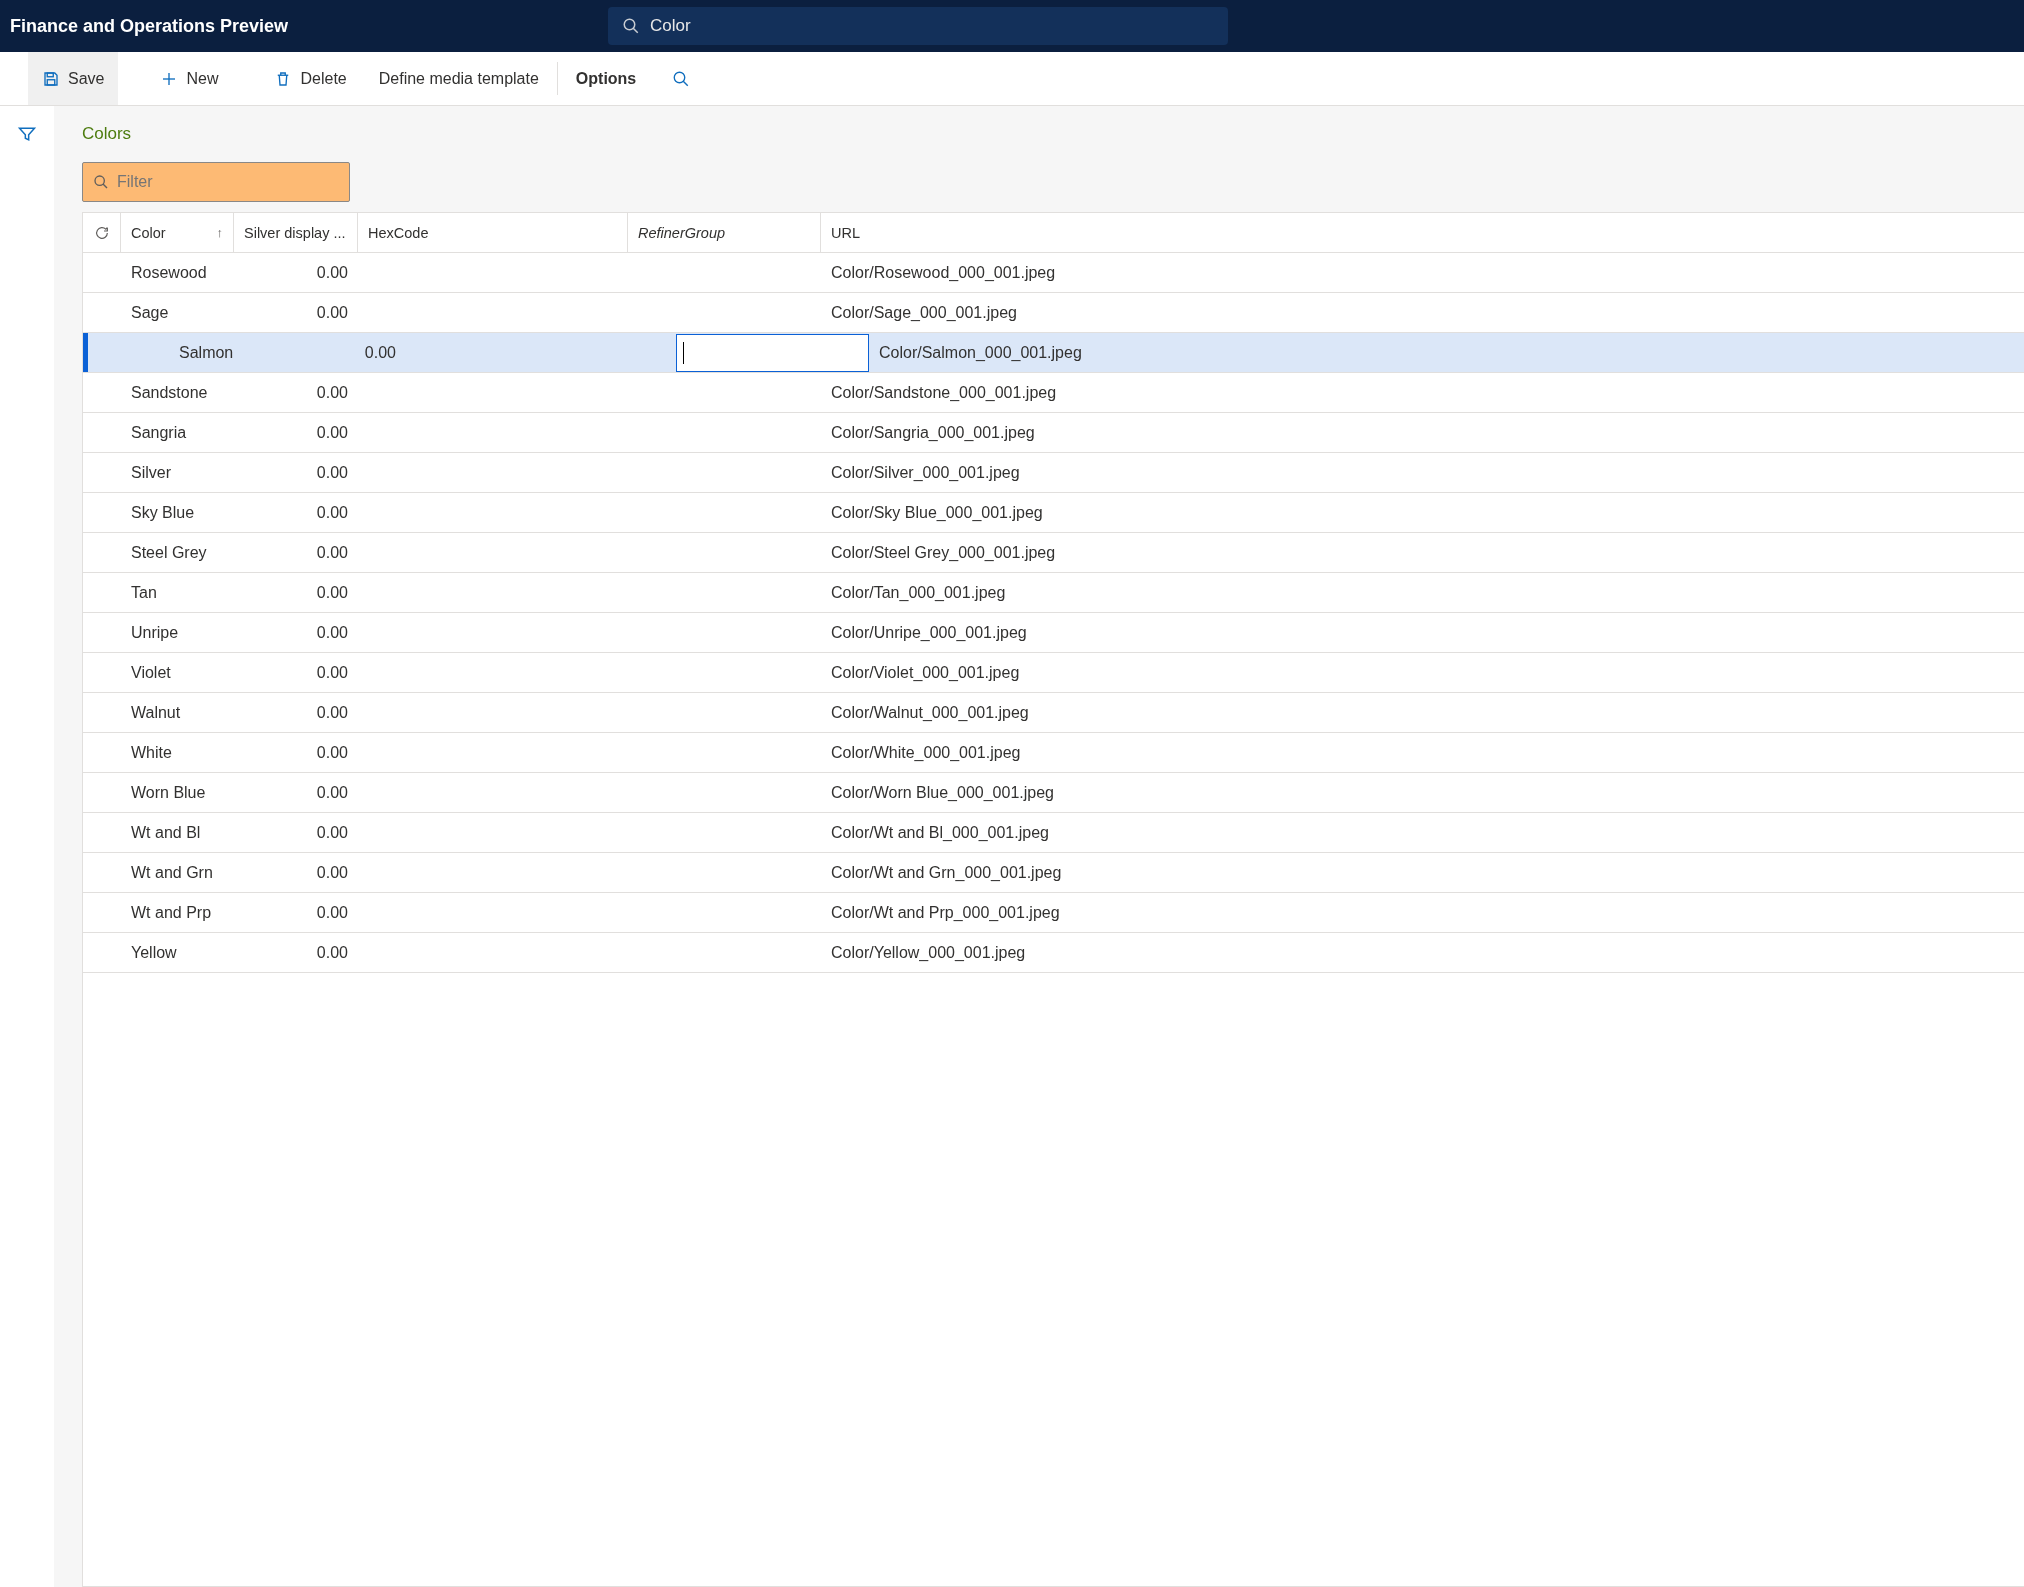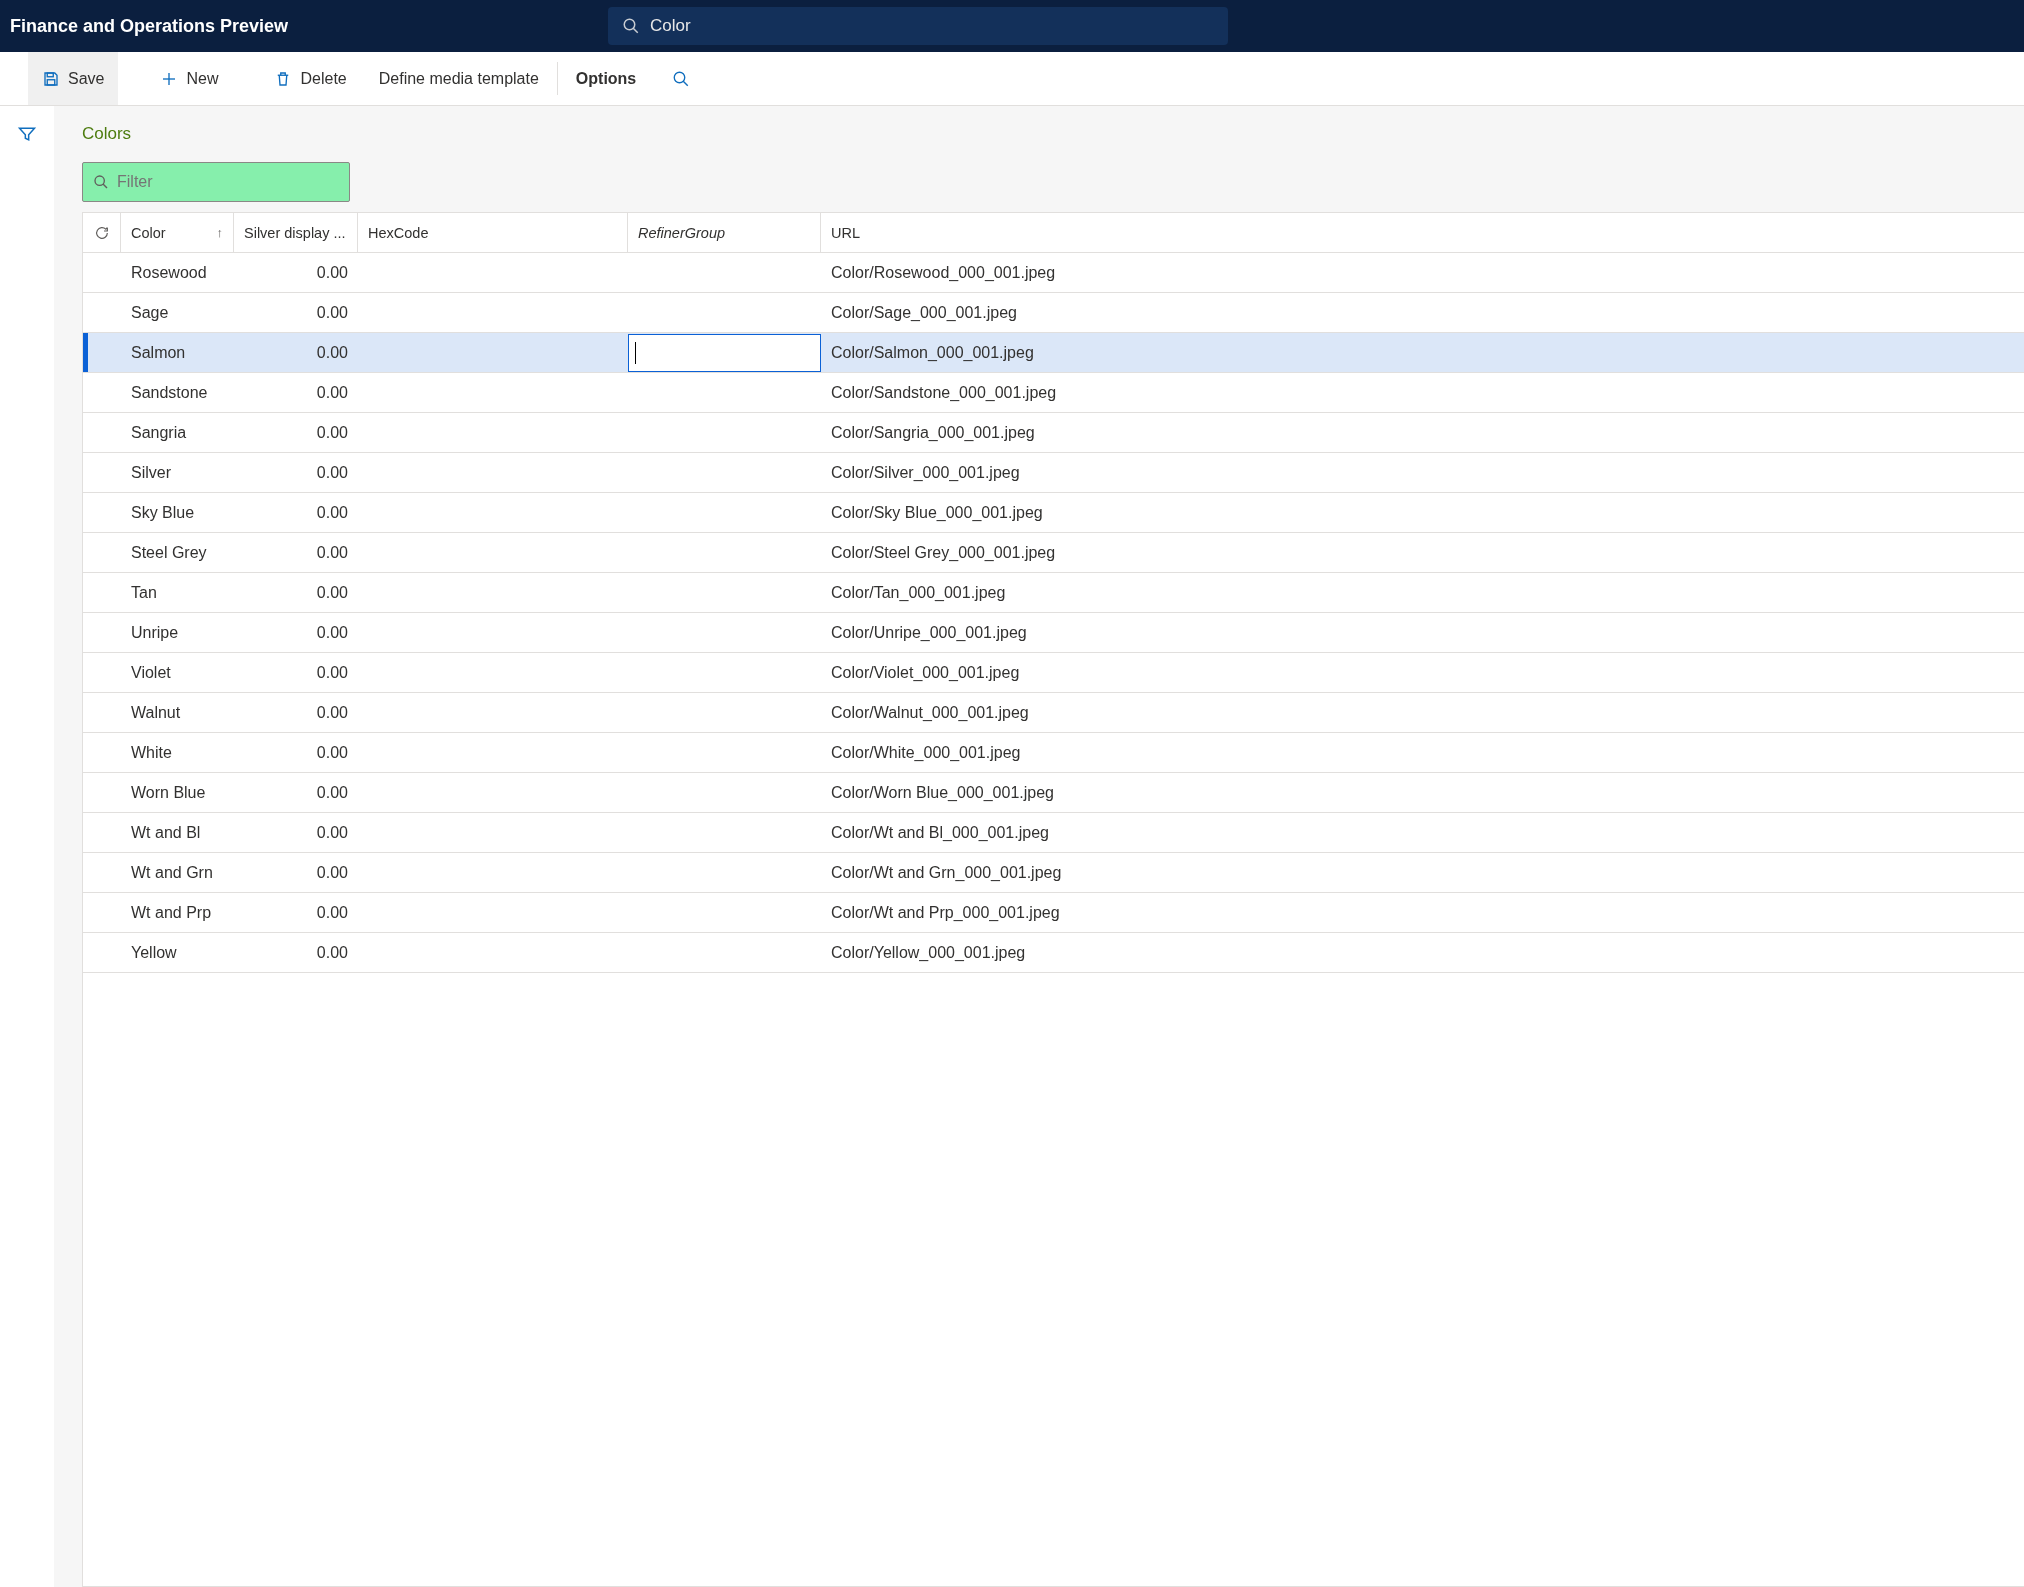--- a/index.html
+++ b/index.html
@@ -80,21 +80,21 @@
     flex-direction:column;
   }
   .page-title {
     font-size: 17px;
     color: #4d7c0f;
     margin-bottom: 18px;
   }
   .filter-box {
     width: 268px;
     height: 40px;
-    background: #86efac;
+    background: #fdba74;
     border: 1px solid #8a8886;
     border-radius: 2px;
     display:flex;
     align-items:center;
     padding: 0 10px;
     margin-bottom: 10px;
   }
   .filter-box .ficon { color:#605e5c; margin-right:8px; }
   .filter-box input {
     border:none; outline:none; font-size:16px; flex:1; background:transparent;
@@ -141,20 +141,21 @@
   }
   .grow .rowmark { width:38px; }
   .grow .cell {
     display:flex; align-items:center; padding:0 10px;
     white-space:nowrap; overflow:hidden; text-overflow:ellipsis;
   }
   .grow .cell.num { justify-content:flex-end; }
   .grow.selected {
     background:#dbe7f8;
     position:relative;
+    padding-left:48px;
   }
   .grow.selected .rowmark::before{
     content:""; position:absolute; left:0; top:0; bottom:0;
     width:5px; background:#0b61d6;
   }
   .grow.selected .refiner-edit{
     background:#fff; border:1px solid #0b61d6;
     height:38px; width:100%;
   }
   .refiner-edit { display:flex; align-items:center; padding:0 6px; }

